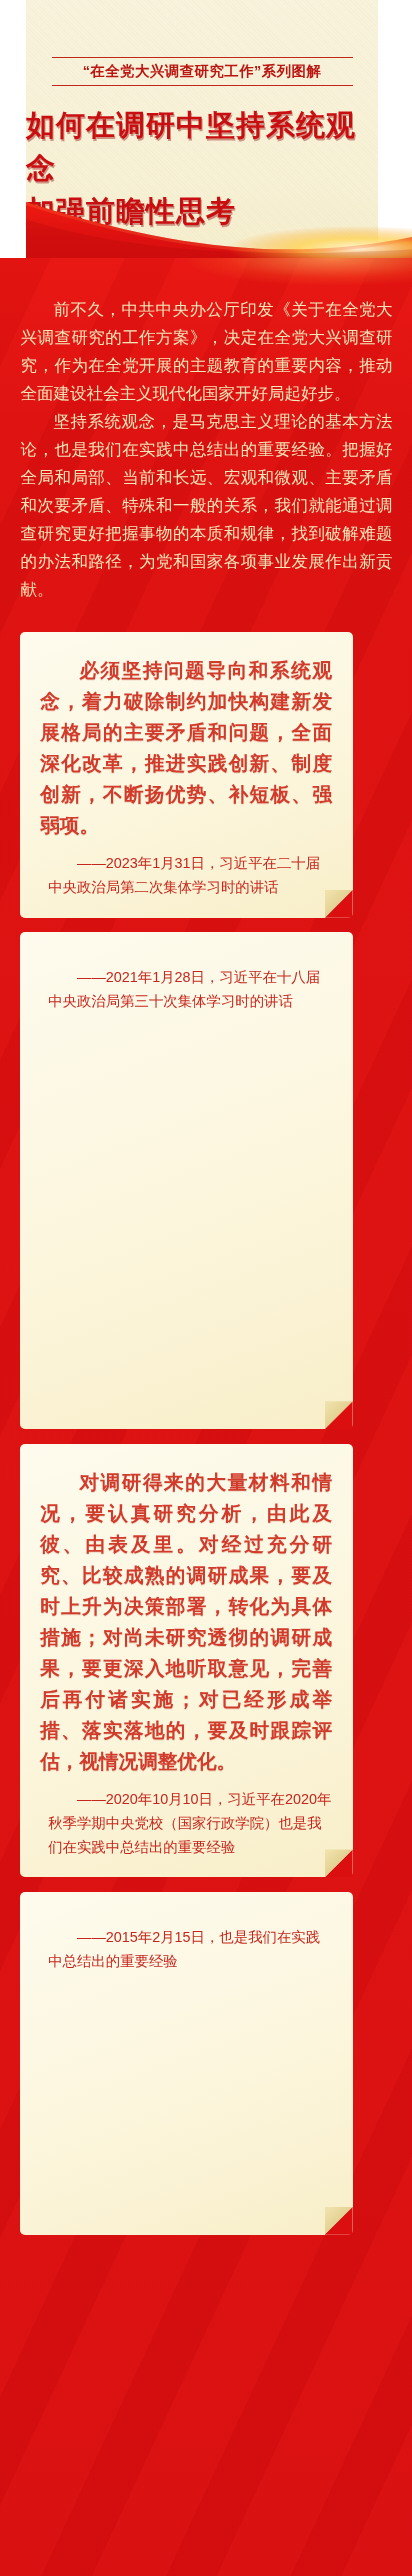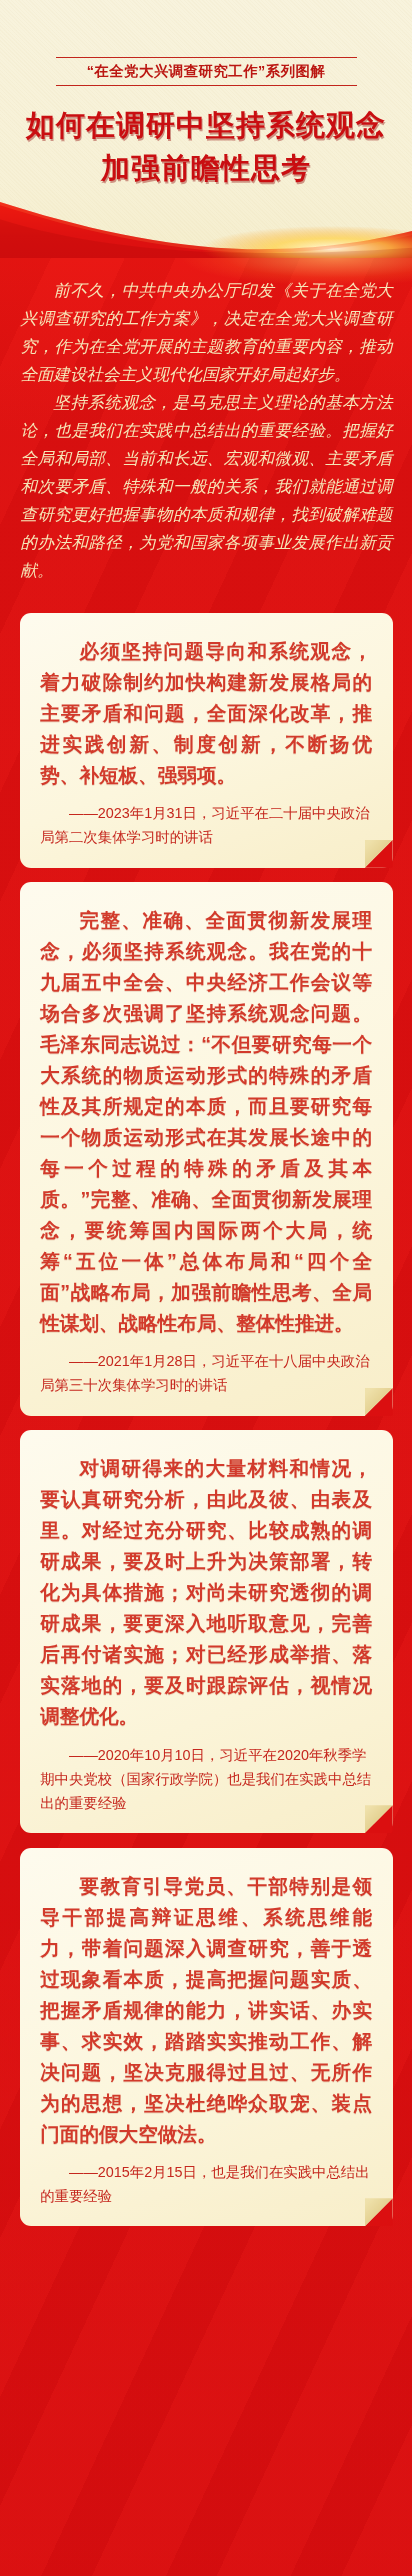--- a/index.html
+++ b/index.html
@@ -14,69 +14,69 @@
     --fold-tan:#e2cf93;
   }
   *{margin:0;padding:0;box-sizing:border-box;}
   html,body{background:#fff;}
   body{
     width:412px;height:3155px;overflow:hidden;position:relative;
     font-family:"Liberation Sans","DejaVu Sans",sans-serif;
   }
   
   .hero{
-    position:relative;width:412px;height:258px;
+    position:relative;width:352px;height:258px;
     background:
       repeating-linear-gradient(45deg, rgba(215,195,140,0.07) 0 1px, rgba(255,255,255,0) 1px 2.6px),
       linear-gradient(180deg,#f8f3dd 0%,#f7f1d6 70%,#f5eecd 100%);
+    margin-left: 26px;
   }
   .series{
     width:301px;margin:0 auto;padding:3.6px 0 4.1px;
     border-top:1px solid #c2251c;border-bottom:1px solid #c2251c;
     text-align:center;font-size:14.4px;font-weight:700;color:#bb1712;
     letter-spacing:0.5px;position:relative;top:57px;
   }
   .title{
-    position:relative;top:75px;text-align:center;
+    position:relative;top:75px;text-align:left;
     font-size:29px;line-height:43px;font-weight:900;color:var(--title-red);
     letter-spacing:1px;
     text-shadow:1px 1.5px 0.5px rgba(146,8,8,0.40);
   }
   .wave{position:absolute;left:0;bottom:0;width:412px;height:88px;display:block;}
   
   .red-body{
     position:relative;width:412px;height:2897px;
     background:
       radial-gradient(196px 36px at 81% 0px, rgba(255,214,110,0.55), rgba(255,130,40,0.18) 55%, rgba(255,130,40,0) 78%),
       repeating-linear-gradient(115deg, rgba(120,0,0,0.05) 0 46px, rgba(255,80,60,0.05) 46px 113px),
       linear-gradient(180deg,#e81512 0%,#dc1010 6%,#db0f10 55%,#d60d0f 100%);
   }
   .intro{
-    width:372px;margin:0 0 0 20.6px;padding-top:18px;
+    width:372px;margin:0 0 0 20.6px;padding-top:37px;
     color:var(--intro-text);font-size:16.5px;line-height:28px;
     text-align:justify;
-    font-style:italic;
   }
   .intro p{text-indent:2em;}
   
   .cards{width:373px;margin:29px 0 0 19.6px;}
   .card{
-    position:relative;width:373px;margin-bottom:14.4px;
+    position:relative;width:333px;margin-bottom:14.4px;
     background:linear-gradient(160deg,#fefbee 0%,#fcf6dd 55%,#f8eec9 100%);
-    border-radius:11px;
+    border-radius:5px;
     padding:23px 20.6px 18.5px 20.6px;
   }
   .card .quote{
     color:var(--quote-red);font-size:19.6px;line-height:31px;font-weight:700;
     text-align:justify;text-indent:2em;
     text-shadow:0 1px 0.5px rgba(180,110,80,0.22);
   }
   .card .source{
     margin-top:10.3px;color:var(--source-red);
-    font-size:14.4px;line-height:24px;text-indent:2em;text-align:left;
+    font-size:14.4px;line-height:24px;text-indent:2em;text-align:left;margin-left:8px;
   }
   .fold{position:absolute;right:0;bottom:0;width:28px;height:28px;border-bottom-right-radius:2.1px;overflow:hidden;}
   .fold::before{content:"";position:absolute;inset:0;background:var(--page-red);
     clip-path:polygon(100% 0,100% 100%,0 100%);}
   .fold::after{content:"";position:absolute;inset:0;
     background:linear-gradient(135deg,#efe1ab 10%,#d9c179 90%);
     clip-path:polygon(0 0,100% 0,0 100%);}
   .c1{min-height:216px;} .c2{min-height:497px;} .c3{min-height:316px;}
   .c4{min-height:317px;} .c5{min-height:343px;}
 </style>
@@ -120,34 +120,32 @@
 
   <div class="cards">
 
     <div class="card c1">
       <div class="quote">必须坚持问题导向和系统观念，着力破除制约加快构建新发展格局的主要矛盾和问题，全面深化改革，推进实践创新、制度创新，不断扬优势、补短板、强弱项。</div>
       <div class="source">——2023年1月31日，习近平在二十届中央政治局第二次集体学习时的讲话</div>
       <div class="fold"></div>
     </div>
 
     <div class="card c2">
-      <div class="quote">完整、准确、全面贯彻新发展理念，必须坚持系统观念。我在党的十九届五中全会、中央经济工作会议等场合多次强调了坚持系统观念问题。毛泽东同志说过：“不但要研究每一个大系统的物质运动形式的特殊的矛盾性及其所规定的本质，而且要研究每一个物质运动形式在其发展长途中的每一个过程的特殊的矛盾及其本质。”完整、准确、全面贯彻新发展理念，要统筹国内国际两个大局，统筹“五位一体”总体布局和“四个全面”战略布局，加强前瞻性思考、全局性谋划、战略性布局、整体性推进。</div>
       <div class="source">——2021年1月28日，习近平在十八届中央政治局第三十次集体学习时的讲话</div>
       <div class="fold"></div>
     </div>
 
     <div class="card c3">
       <div class="quote">对调研得来的大量材料和情况，要认真研究分析，由此及彼、由表及里。对经过充分研究、比较成熟的调研成果，要及时上升为决策部署，转化为具体措施；对尚未研究透彻的调研成果，要更深入地听取意见，完善后再付诸实施；对已经形成举措、落实落地的，要及时跟踪评估，视情况调整优化。</div>
       <div class="source">——2020年10月10日，习近平在2020年秋季学期中央党校（国家行政学院）也是我们在实践中总结出的重要经验</div>
       <div class="fold"></div>
     </div>
 
 
     <div class="card c5">
-      <div class="quote">要教育引导党员、干部特别是领导干部提高辩证思维、系统思维能力，带着问题深入调查研究，善于透过现象看本质，提高把握问题实质、把握矛盾规律的能力，讲实话、办实事、求实效，踏踏实实推动工作、解决问题，坚决克服得过且过、无所作为的思想，坚决杜绝哗众取宠、装点门面的假大空做法。</div>
       <div class="source">——2015年2月15日，也是我们在实践中总结出的重要经验</div>
       <div class="fold"></div>
     </div>
 
   </div>
 
 </section>
 
 
 </body></html>

